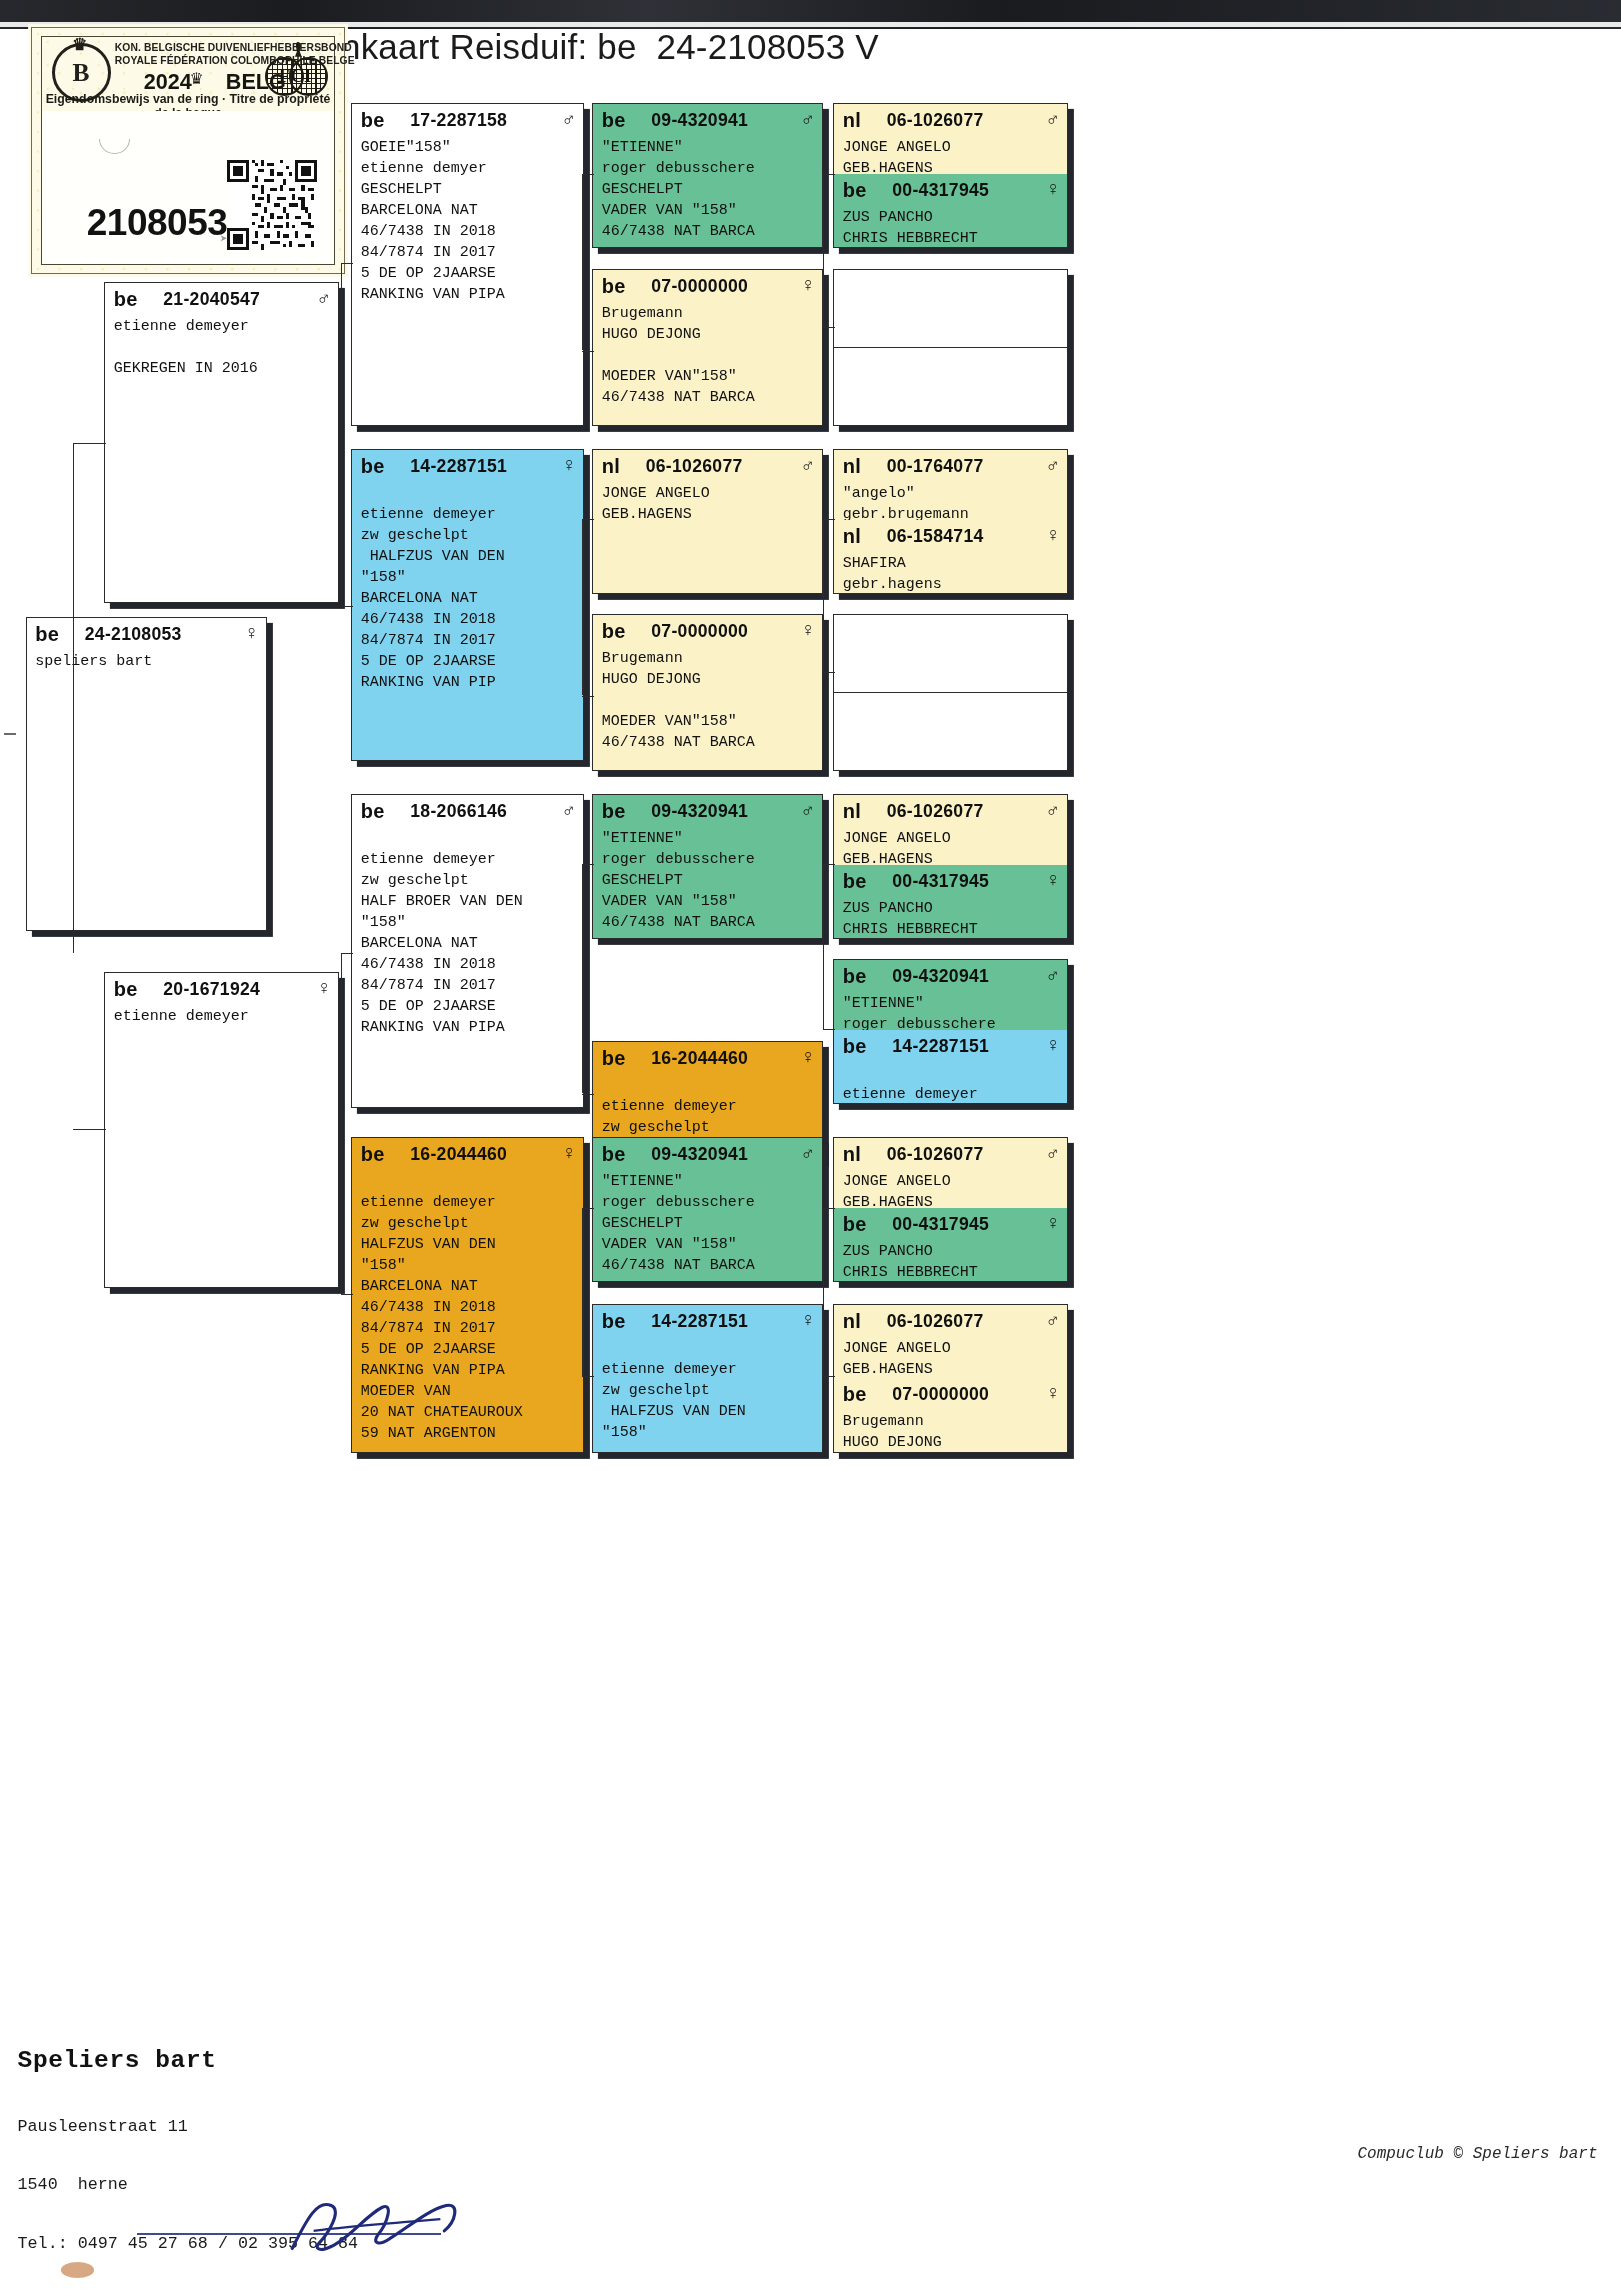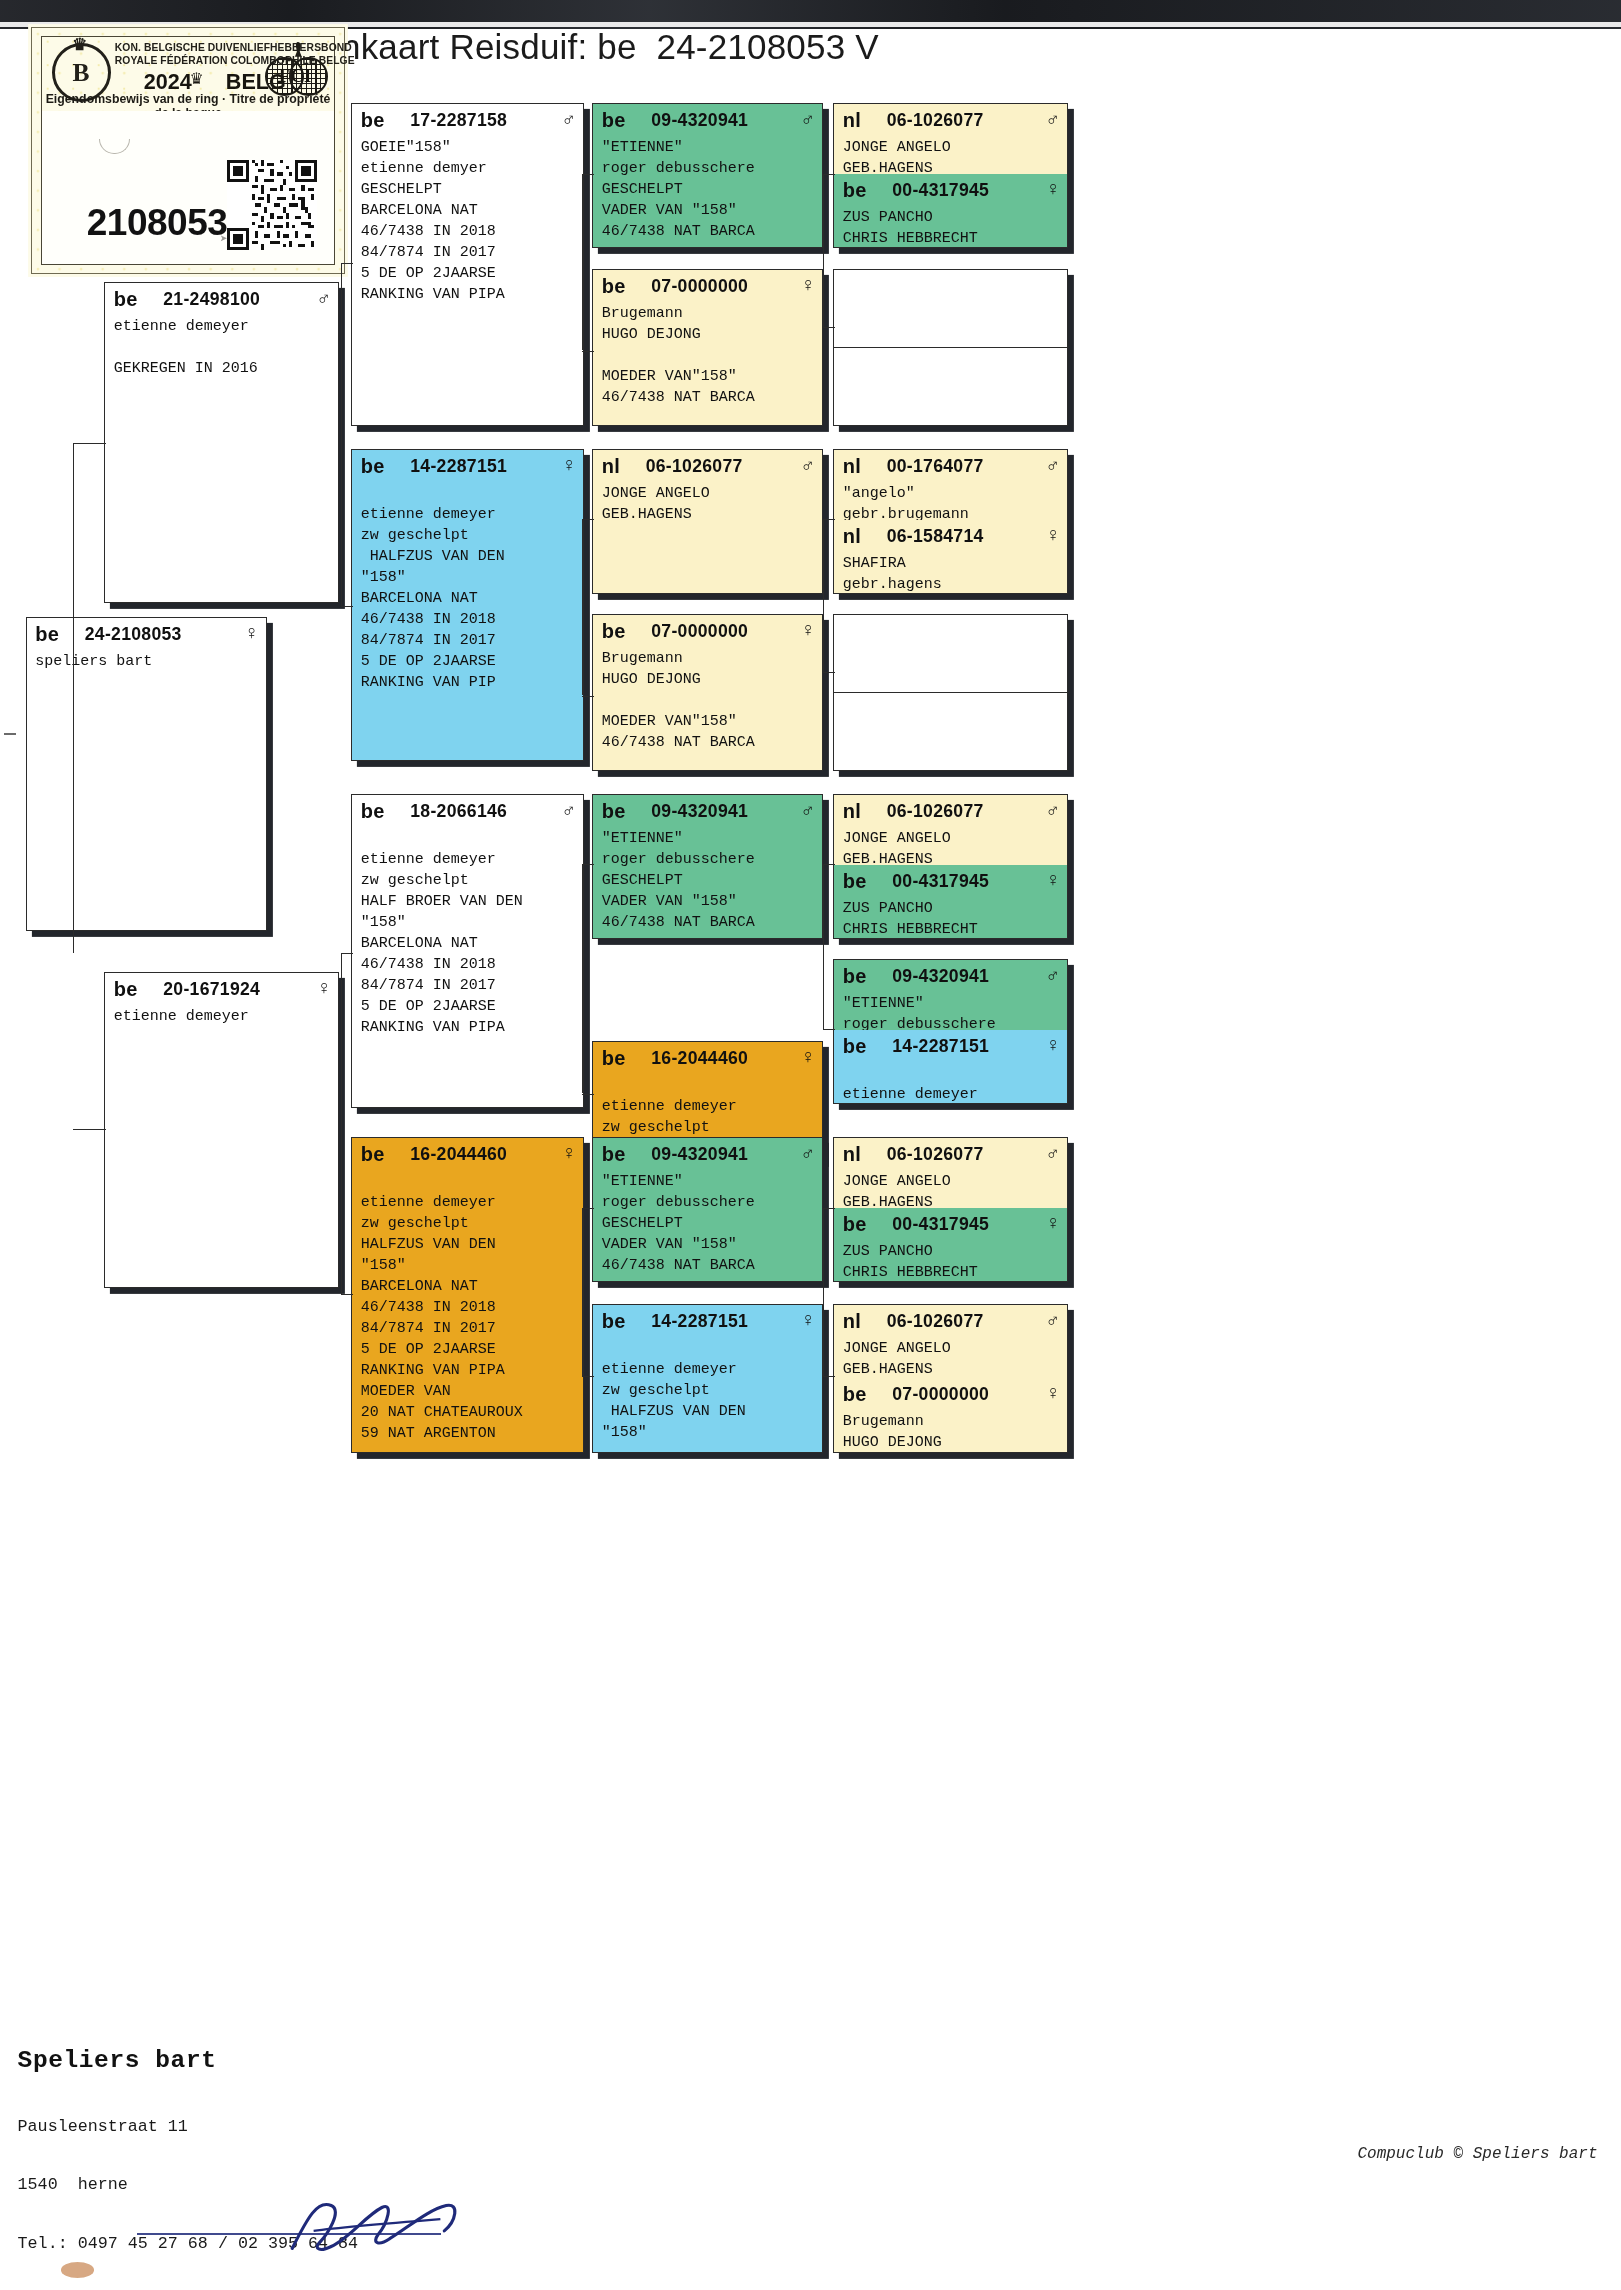--- a/index.html
+++ b/index.html
@@ -214,21 +214,21 @@
         </g>
       </svg>
     </div>
   </div>
 </div>
 <div class="stk-arrow">➤</div>
 
 <div class="card c-white" style="left:104px;top:282px;width:235px;height:321px;">
   <div class="hdr">
     <span class="pfx">be</span>
-    <span class="num">21-2498100</span>
+    <span class="num">21-2040547</span>
     <span class="sex">♂</span>
   </div>
   <div class="body"><span style="display: block; min-height: 21px;">etienne demeyer</span><span style="display: block; min-height: 21px;"></span><span style="display: block; min-height: 21px;">GEKREGEN IN 2016</span></div>
 </div>
 
 <div class="card c-white" style="left:25.5px;top:617px;width:241px;height:314px;">
   <div class="hdr">
     <span class="pfx">be</span>
     <span class="num">24-2108053</span>
     <span class="sex">♀</span>

